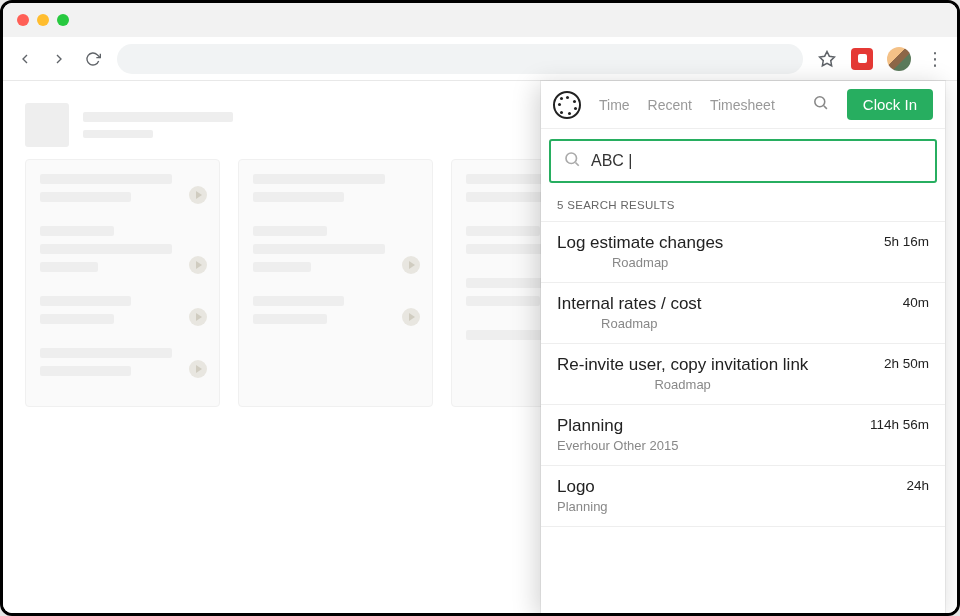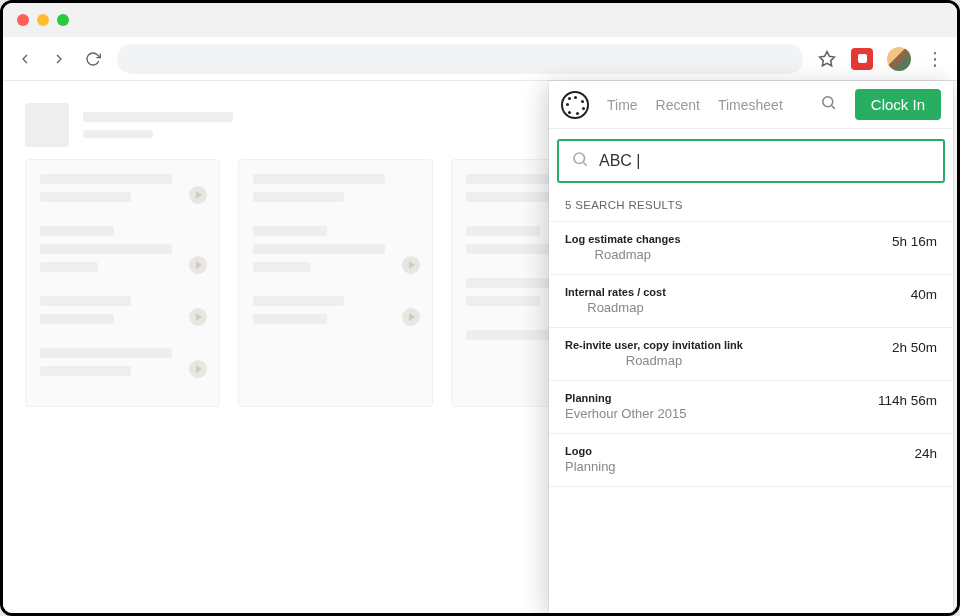--- a/index.html
+++ b/index.html
@@ -105,21 +105,21 @@
     }
     .play::after {
       content: ""; border-left: 6px solid #d0ccc0;
       border-top: 4px solid transparent; border-bottom: 4px solid transparent;
       margin-left: 2px;
     }
 
     
     .popup {
       position: absolute;
-      top: 0; right: 4px;
+      top: 0; right: 12px;
       width: 404px;
       min-height: 532px;
       background: #fff;
       box-shadow: -4px 4px 24px rgba(0,0,0,0.18), 0 0 0 1px rgba(0,0,0,0.05);
       display: flex; flex-direction: column;
     }
     .popup-header {
       height: 48px;
       display: flex; align-items: center;
       padding: 0 12px;
@@ -165,21 +165,21 @@
       padding: 16px 16px 10px;
       font-size: 11.5px; color: #666; letter-spacing: 0.3px;
     }
     .result {
       border-top: 1px solid #eee;
       padding: 11px 16px 12px;
       display: flex; align-items: flex-start; justify-content: space-between;
       cursor: pointer;
     }
     .result .left .title {
-      font-size: 11px; color: #222; font-weight: 700; margin-bottom: 2px;
+      font-size: 17px; color: #222; font-weight: 400; margin-bottom: 2px;
     }
     .result .left .proj {
       font-size: 13px; color: #888; text-align: center;
     }
     .result .time {
       font-size: 13.5px; color: #222; font-weight: 500;
       white-space: nowrap; padding-left: 8px; padding-top: 1px;
     }
     .results-end { border-top: 1px solid #eee; }
   </style>

